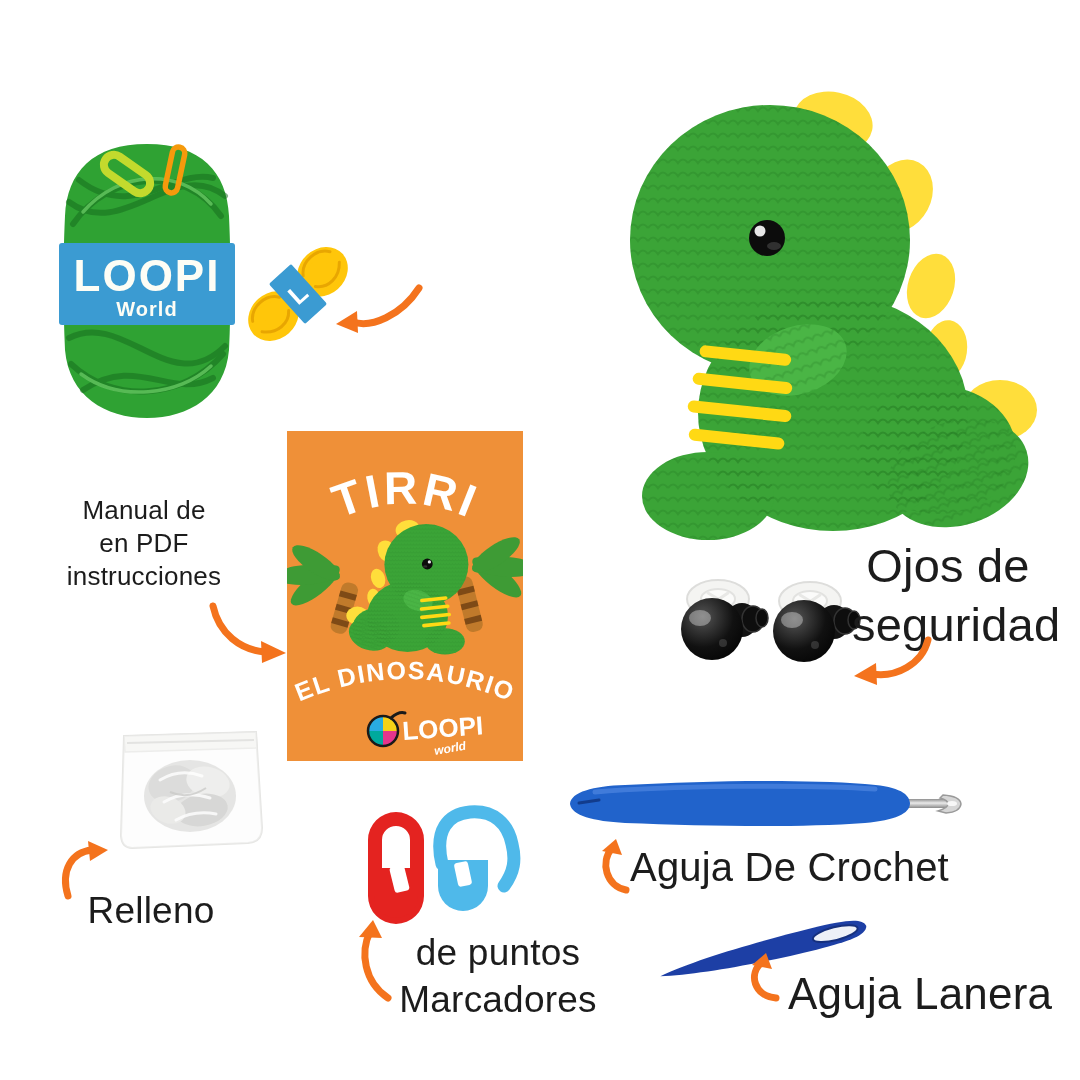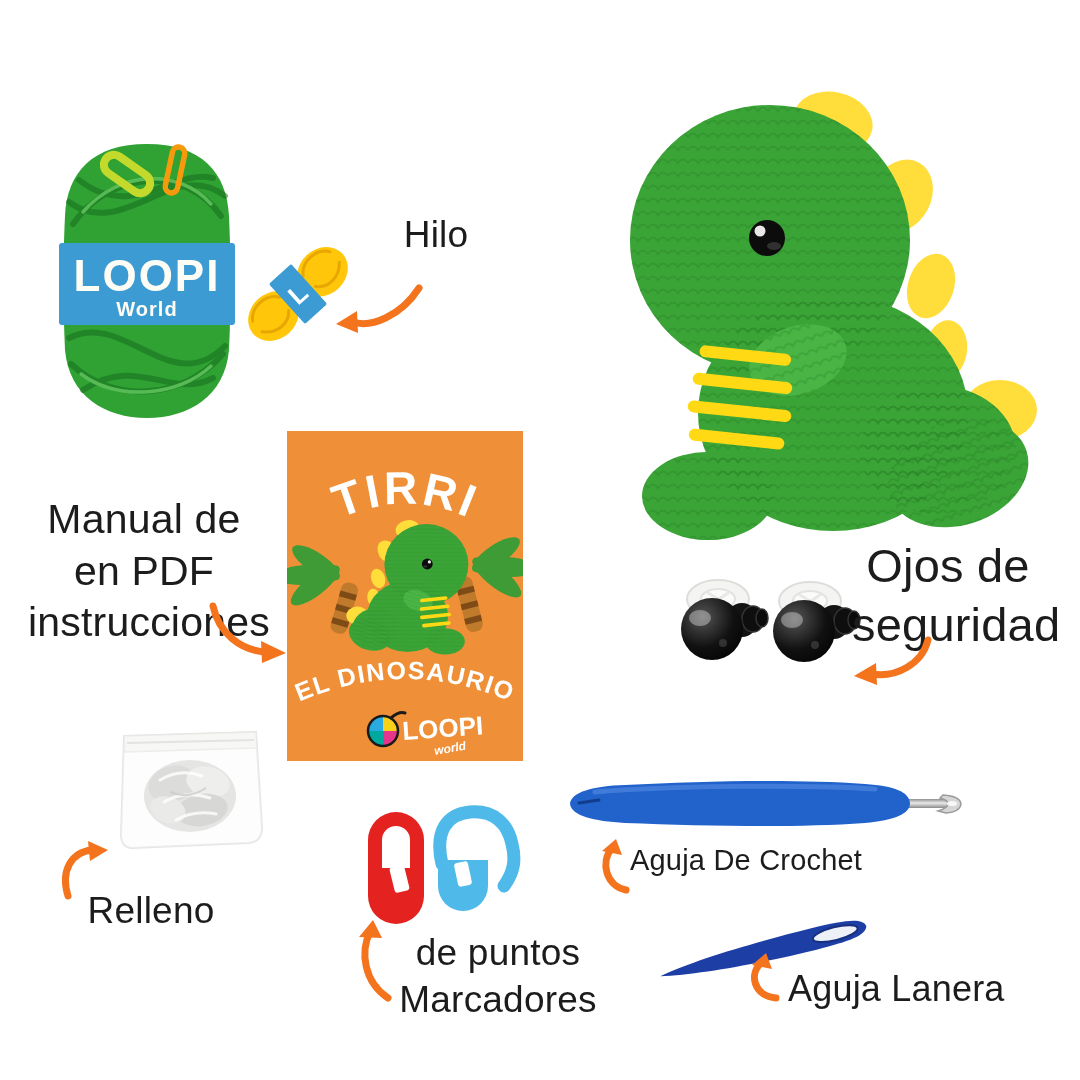--- a/index.html
+++ b/index.html
@@ -139,21 +139,20 @@
         <path d="M-52,-10 C-44,-22 -24,-22 -16,-10"></path>
         <path d="M-52,4 C-42,16 -26,16 -18,6"></path>
         <path d="M16,-10 C24,-22 44,-22 52,-10"></path>
         <path d="M18,6 C26,16 42,16 52,4"></path>
       </g>
       <rect x="-15" y="-27" width="30" height="54" rx="2" fill="var(--band_blue)"></rect>
       <text x="0" y="9" font-size="26" font-weight="bold" fill="#fff" text-anchor="middle">L</text>
     </g>
   </svg>
 
-  <div class="lbl nowrap" style="left:378px;top:212px;width:116px;font-size:37px">Hilo</div>
   <svg class="abs arrow" style="left:333px;top:282px" width="92" height="60" viewBox="0 0 92 60">
     <path class="stroke" d="M86,6 C68,34 38,46 20,40"></path>
     <path class="head" d="M24,29 L3,42 L25,51 Z"></path>
   </svg>
 
   <svg class="abs" style="left:628px;top:88px" width="415" height="460" viewBox="0 0 415 460">
     <use href="#dinoShape"></use>
   </svg>
 
   <div class="manual">
@@ -201,21 +200,21 @@
           <path d="M0,-15 A15,15 0 0 1 15,0 L0,0 Z" fill="#F7D117"></path>
           <circle r="15" fill="none" stroke="#1a1a1a" stroke-width="2.5"></circle>
           <path d="M8,-13 Q16,-20 22,-18" stroke="#1a1a1a" stroke-width="3" fill="none" stroke-linecap="round"></path>
         </g>
         <text x="34" y="25" font-size="26" font-weight="bold" fill="#fff" transform="rotate(-4 34 25)">LOOPI</text>
         <text x="66" y="40" font-size="12" font-weight="bold" font-style="italic" fill="#fff" transform="rotate(-10 66 40)">world</text>
       </g>
     </svg>
   </div>
 
-  <div class="lbl" style="left:28px;top:494px;width:232px;font-size:41px">
+  <div class="lbl" style="left:28px;top:494px;width:232px;font-size:26px">
     <div>Manual de</div>
     <div>en PDF</div>
     <div>instrucciones</div>
   </div>
   <svg class="abs arrow" style="left:205px;top:600px" width="90" height="64" viewBox="0 0 90 64">
     <path class="stroke" d="M8,6 C14,34 36,50 60,52"></path>
     <path class="head" d="M56,41 L81,53 L57,63 Z"></path>
   </svg>
 
   <svg class="abs" style="left:670px;top:575px" width="200" height="100" viewBox="0 0 200 100">
@@ -278,27 +277,27 @@
     <ellipse cx="387" cy="27.5" rx="5" ry="2.6" fill="#F7F7F7"></ellipse>
     <path d="M5,28 C6,16 28,10 60,9 C140,5 230,3 300,8 C330,10 344,16 345,27
              C345,38 330,44 300,47 C230,52 140,50 60,47 C28,45 7,40 5,28 Z" fill="var(--hook_blue)"></path>
     <path d="M30,16 C100,10 240,8 310,13" stroke="#5B8FE8" stroke-width="5" opacity="0.55" fill="none" stroke-linecap="round"></path>
     <path d="M14,27 L34,24" stroke="#123C8C" stroke-width="3" stroke-linecap="round"></path>
   </svg>
   <svg class="abs arrow" style="left:594px;top:838px" width="44" height="58" viewBox="0 0 44 58">
     <path class="stroke" d="M32,52 C12,48 6,24 18,10"></path>
     <path class="head" d="M8,13 L22,1 L28,17 Z"></path>
   </svg>
-  <div class="lbl nowrap" style="left:630px;top:842px;font-size:29px">Aguja De Crochet</div>
+  <div class="lbl nowrap" style="left:630px;top:842px;font-size:40px">Aguja De Crochet</div>
 
   <svg class="abs" style="left:652px;top:905px" width="240" height="85" viewBox="0 0 240 85">
     <g transform="translate(4,62) rotate(-14)">
       <path d="M2,10 C40,2 110,0 160,0 C195,0 212,2 214,11 C212,20 195,22 160,22 C110,22 40,18 2,10 Z" fill="var(--needle_blue)"></path>
       <ellipse cx="182" cy="11" rx="23" ry="6.5" fill="#EDF0F7" stroke="#16307E" stroke-width="2"></ellipse>
     </g>
   </svg>
   <svg class="abs arrow" style="left:740px;top:950px" width="46" height="54" viewBox="0 0 46 54">
     <path class="stroke" d="M36,48 C14,46 8,24 22,12"></path>
     <path class="head" d="M12,15 L26,3 L32,19 Z"></path>
   </svg>
-  <div class="lbl nowrap" style="left:788px;top:966px;font-size:36px">Aguja Lanera</div>
+  <div class="lbl nowrap" style="left:788px;top:966px;font-size:44px">Aguja Lanera</div>
 
 </div>
 
 </body></html>

